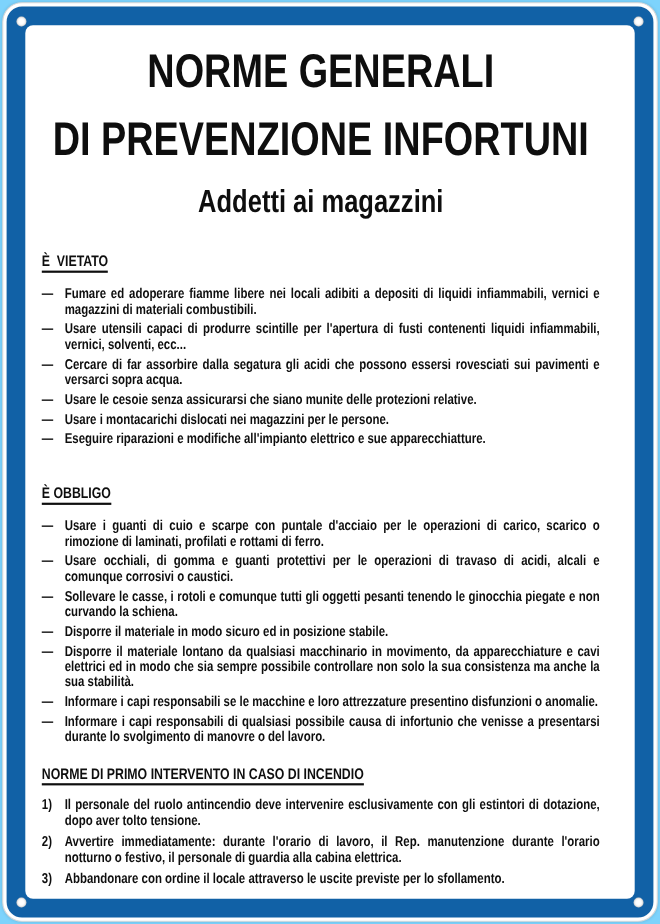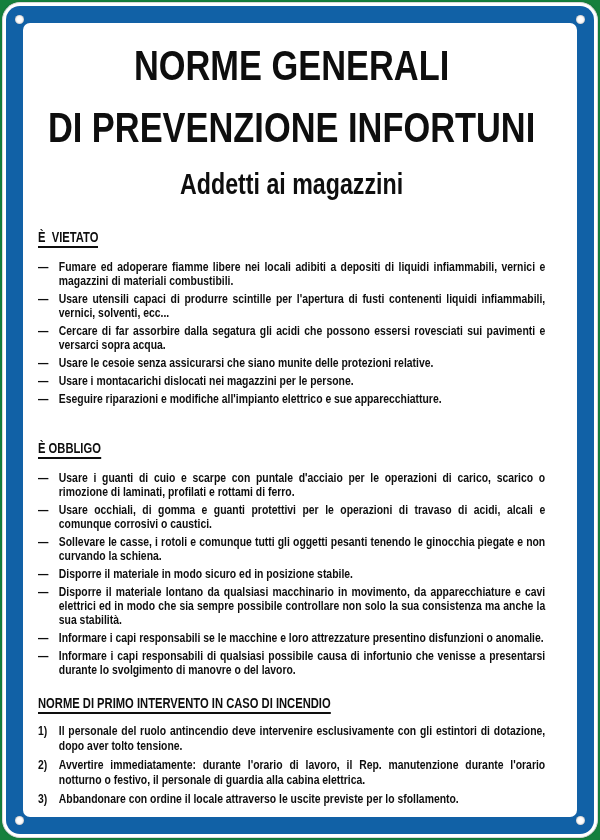--- a/index.html
+++ b/index.html
@@ -1,21 +1,21 @@
 <!DOCTYPE html>
 <html><head>
 <meta charset="utf-8">
 <style>
   html, body { margin: 0; padding: 0; background: #ffffff; }
   .stage {
     position: relative;
     width: 600px;
     height: 840px;
     font-family: "Liberation Sans", sans-serif;
-    background: #15803d;
+    background: #7dd3fc;
     overflow: hidden;
   }
   
   .plate {
     position: absolute;
     left: 2px; top: 2px; right: 2px; bottom: 2px;
     background: #ffffff;
     border: 1px solid #d9d9d9;
     border-radius: 18px;
     box-shadow: 0 0 3px rgba(0,0,0,0.12);

